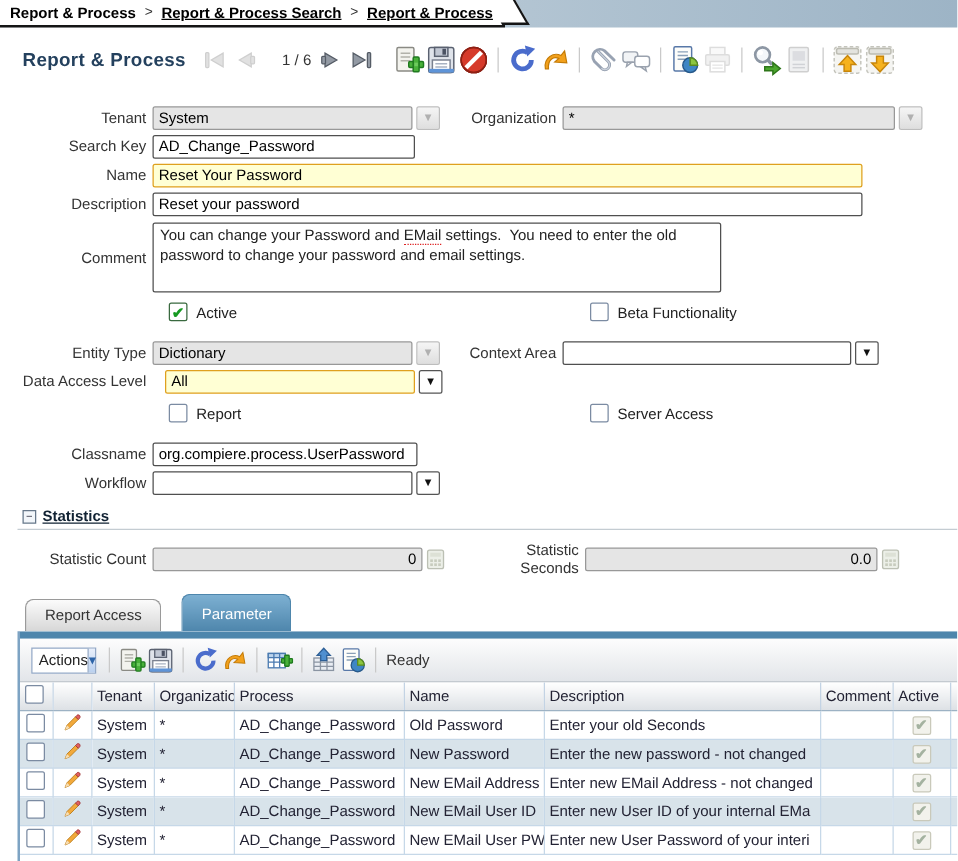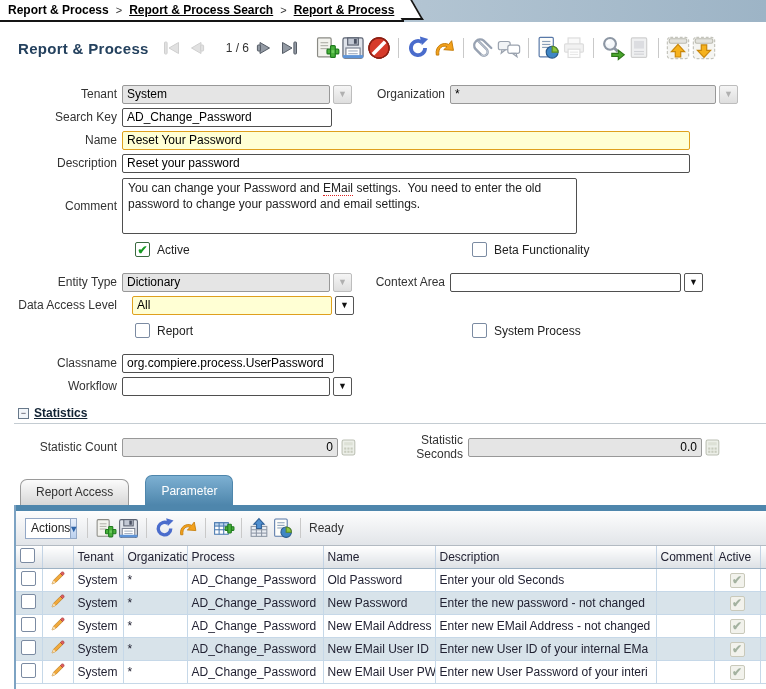--- a/index.html
+++ b/index.html
@@ -311,21 +311,21 @@
     </span>
   </div>
 
   <div class="cbrow">
     <span class="cbgroup" style="left:135px;">
       <span class="cb"></span>
       <span>Report</span>
     </span>
     <span class="cbgroup" style="left:472px;">
       <span class="cb"></span>
-      <span>System Process</span>
+      <span>Server Access</span>
     </span>
   </div>
 
   <div class="frow">
     <span class="flabel">Classname</span>
     <input class="fin" style="width: 212px;" value="org.compiere.process.UserPassword">
   </div>
 
 
   <div class="frow">

